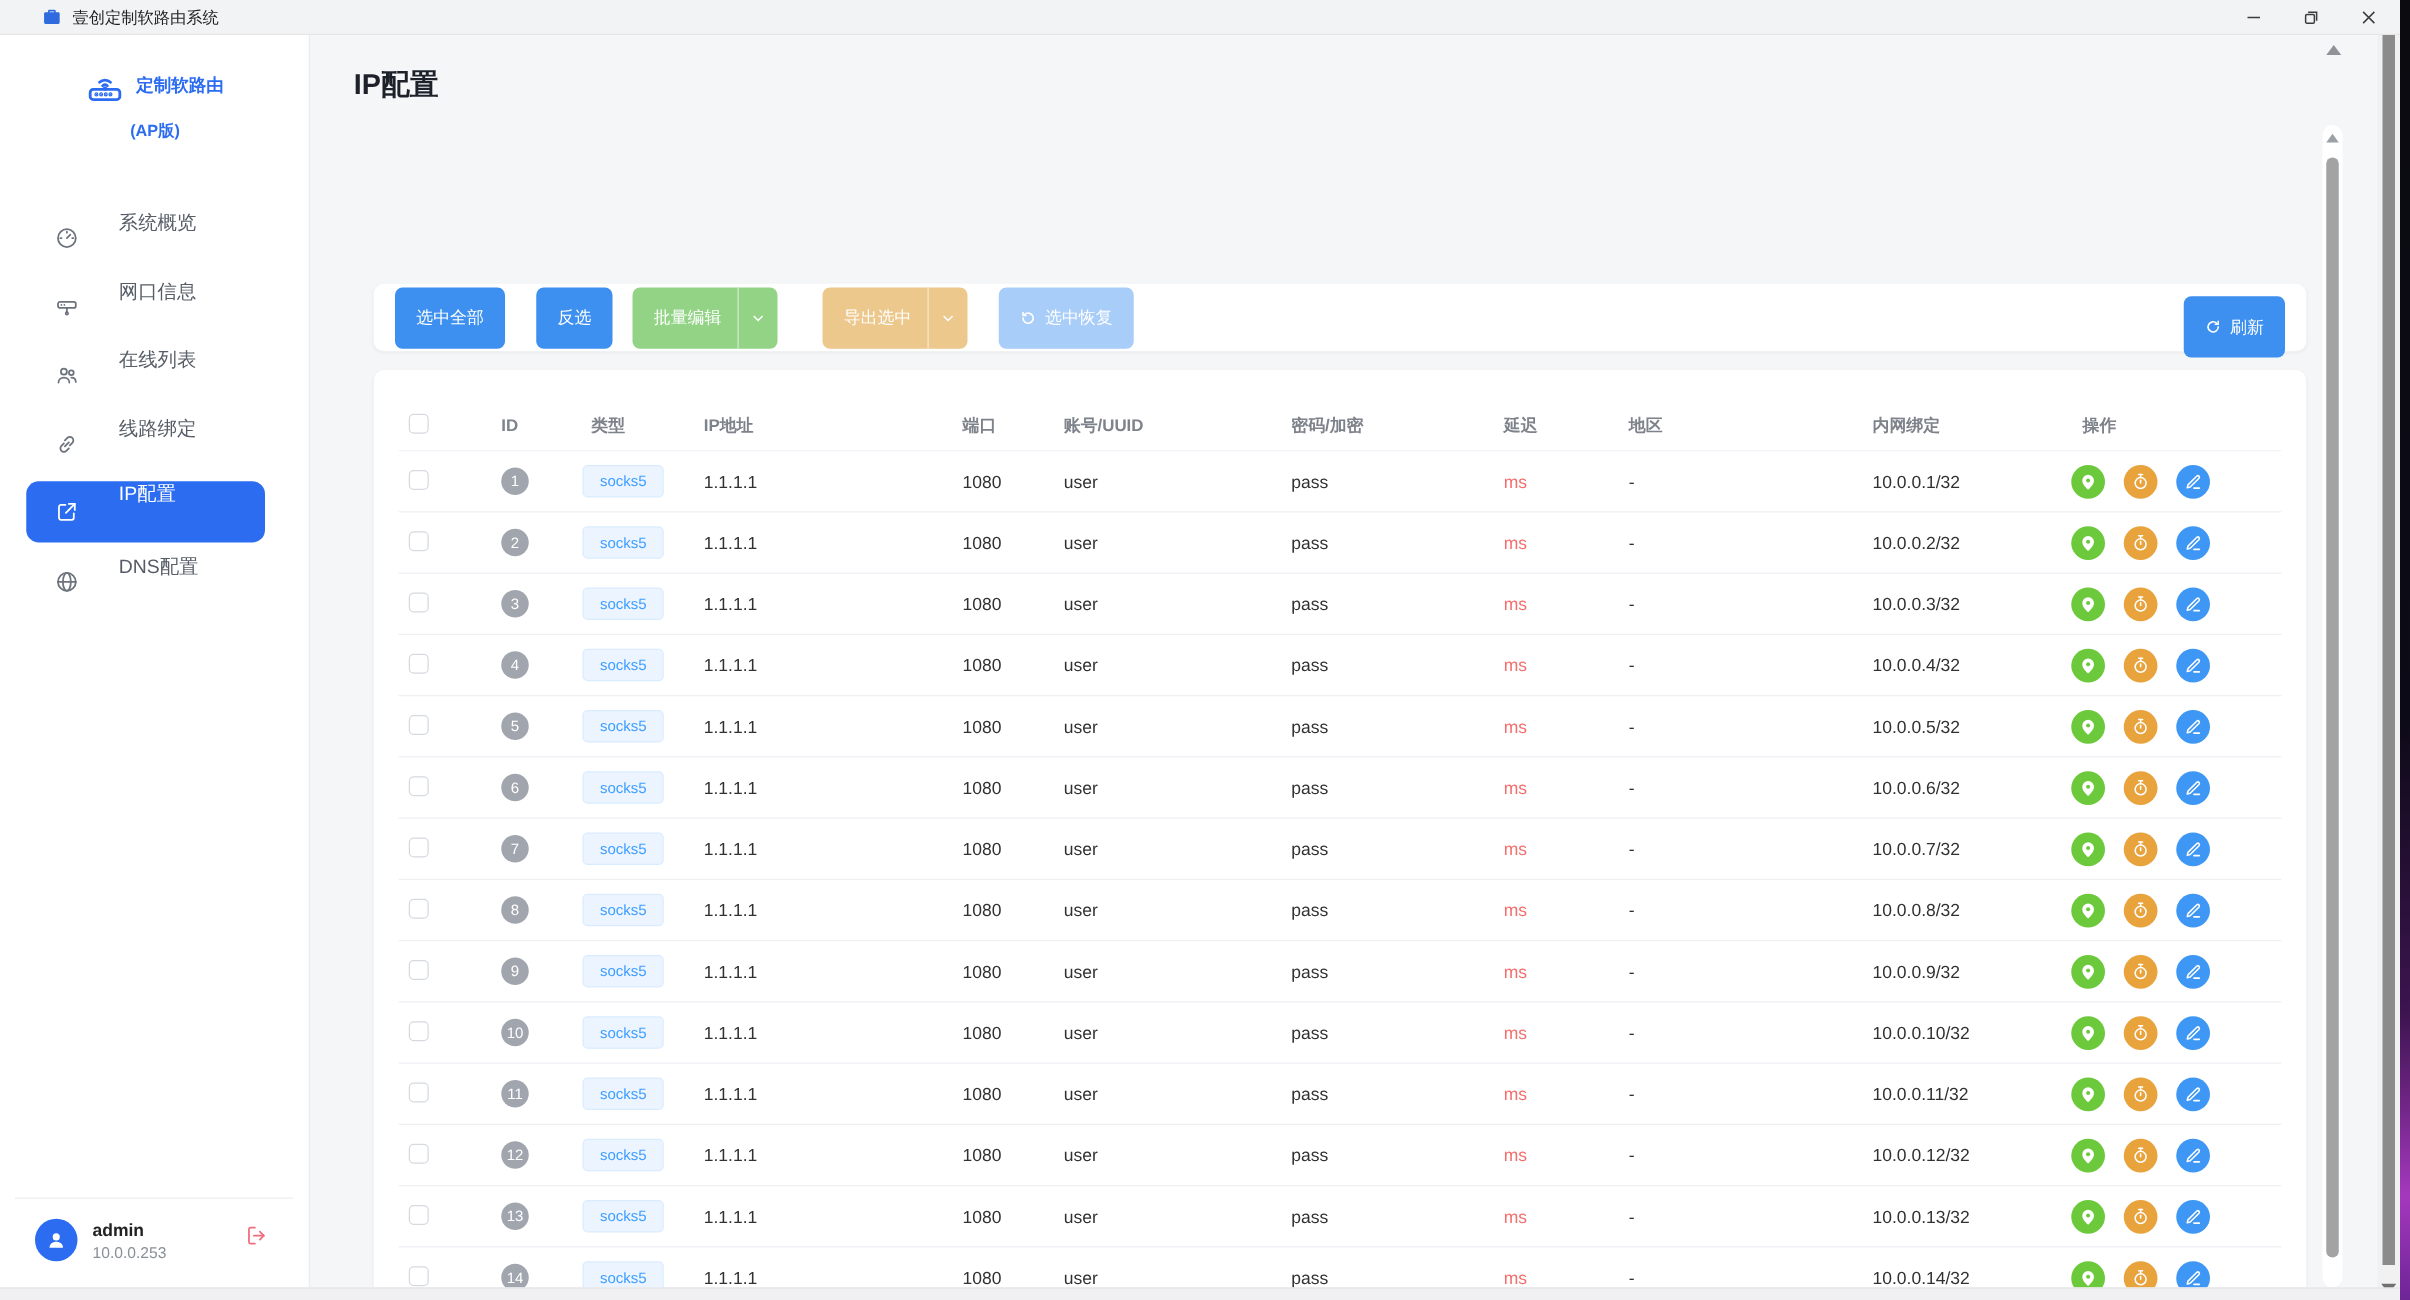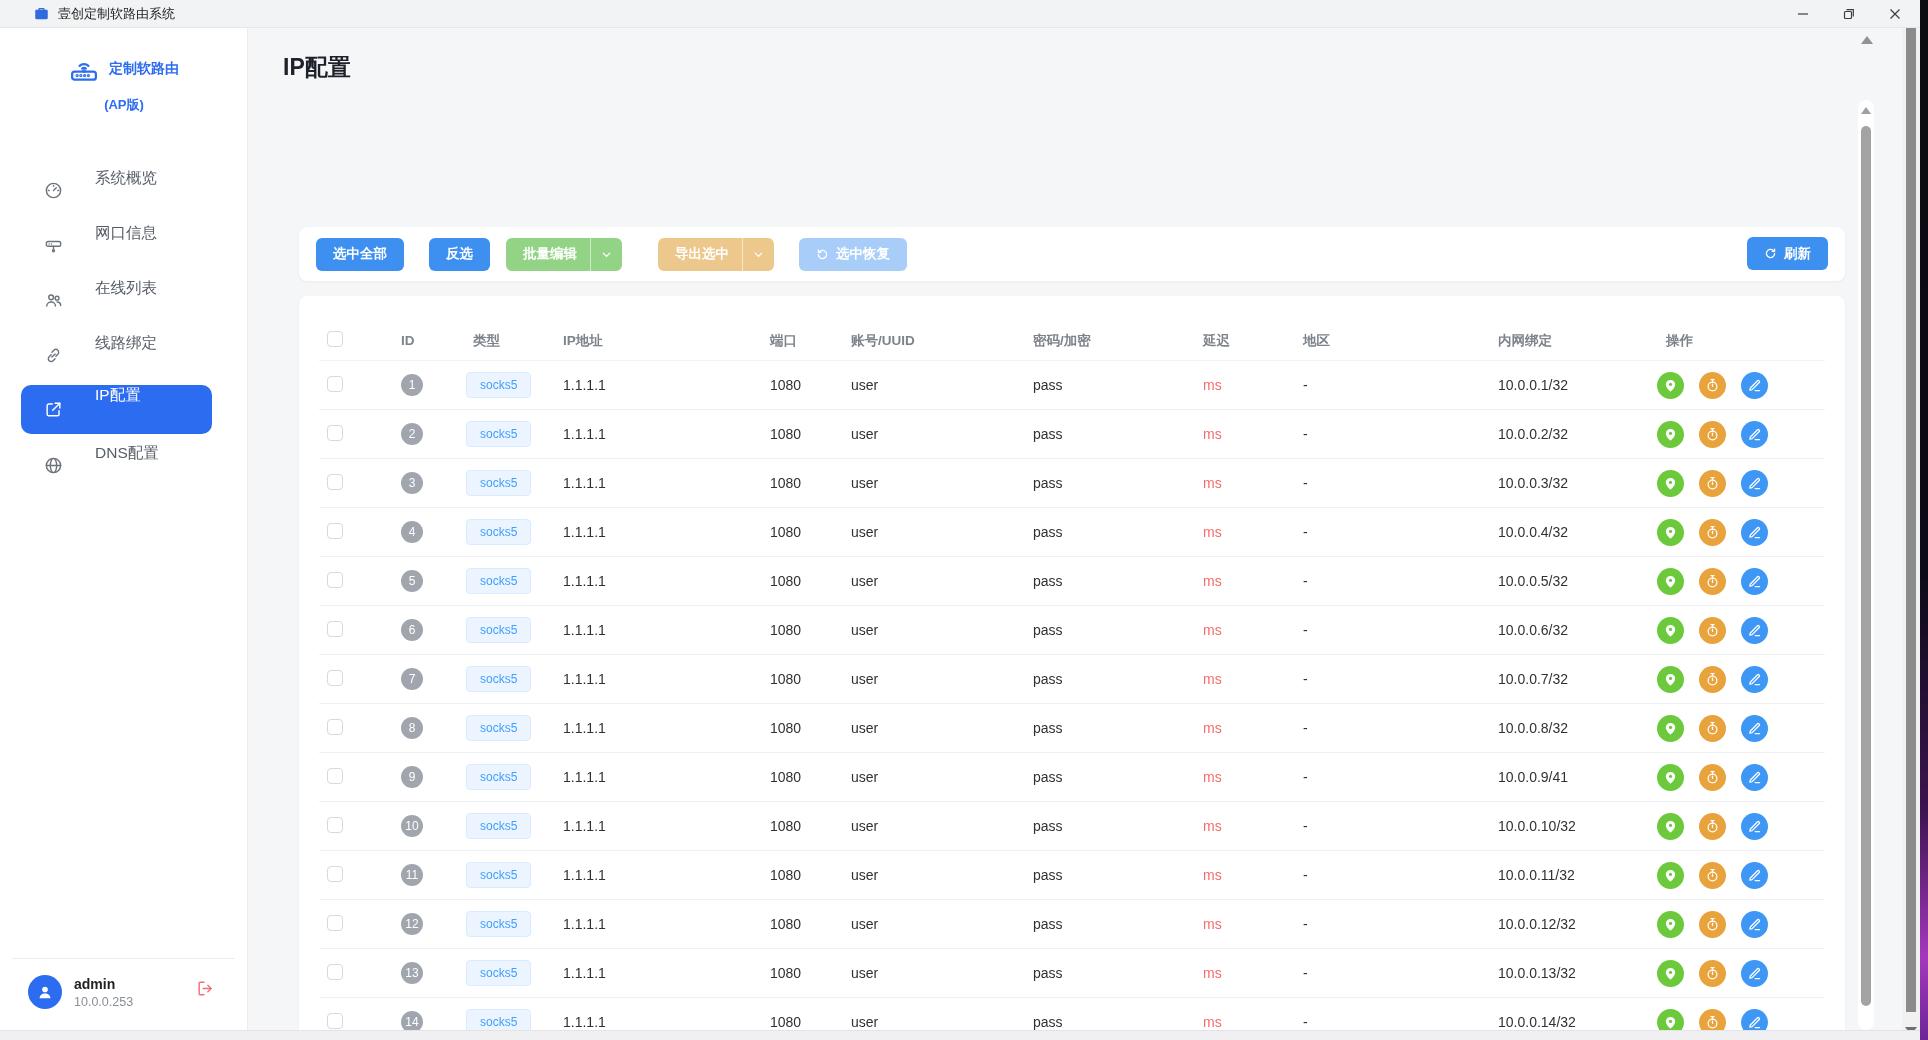--- a/index.html
+++ b/index.html
@@ -38,21 +38,21 @@
   
   #main { position:absolute; left:248px; top:28px; width:1654px; height:1002px; background:#f5f6f8; }
   #page-title { position:absolute; left:35px; top:24px; font-size:23px; font-weight:bold; color:#1d2129; }
 
   .card { position:absolute; left:51px; width:1546px; background:#ffffff; border-radius:8px; box-shadow:0 1px 3px rgba(0,0,0,.05); }
   #header-card { top:95px; height:77px; padding:14px 24px; }
   #list-title { font-size:21px; font-weight:bold; color:#4aa8f7; }
   #list-subtitle { margin-top:8px; font-size:13px; color:#8b919b; }
 
   #toolbar-card { top:199px; height:54px; display:flex; align-items:center; padding:0 17px; gap:0; }
-  .tb-btn { height:33px; border:none; border-radius:6px; color:#fff; font-size:13.5px; font-family:"Liberation Sans",sans-serif; display:flex; align-items:center; justify-content:center; padding:0 17px; cursor:pointer;font-weight:bold; }
+  .tb-btn { height:49px; border:none; border-radius:6px; color:#fff; font-size:13.5px; font-family:"Liberation Sans",sans-serif; display:flex; align-items:center; justify-content:center; padding:0 17px; cursor:pointer; }
   .tb-blue { background:#3d90f0; }
   .tb-green { background:#93d386; }
   .tb-orange { background:#edc88d; }
   .tb-paleblue { background:#a8cdf8; }
   .split { padding:0; overflow:hidden; }
   .split .seg-label { padding:0 13px 0 17px; height:100%; display:flex; align-items:center; }
   .split .seg-caret { padding:0 10px; height:100%; display:flex; align-items:center; border-left:1px solid rgba(255,255,255,.55); }
   .gap25 { width:25px; } .gap16 { width:16px; } .gap36 { width:36px; }
   .tb-ico { display:flex; align-items:center; margin-right:7px; }
   #refresh-btn { position:absolute; right:17px; top:10px; }
@@ -626,21 +626,21 @@
         <div class="trow body-row">
           <div><span class="cb"></span></div>
           <div><span class="id-badge">9</span></div>
           <div><span class="tag">socks5</span></div>
           <div>1.1.1.1</div>
           <div>1080</div>
           <div>user</div>
           <div>pass</div>
           <div class="red">ms</div>
           <div>-</div>
-          <div>10.0.0.9/41</div>
+          <div>10.0.0.9/32</div>
           <div class="actions">
             <span class="abtn green" style="color:#6cc93c">
               <span>
                 <svg width="15" height="15" viewBox="0 0 24 24">
                   <path fill="#fff" d="M12 22s-7.5-6-7.5-11.5a7.5 7.5 0 0 1 15 0C19.5 16 12 22 12 22z"></path>
                   <circle cx="12" cy="10.3" r="2.6" fill="currentColor"></circle>
                 </svg>
               </span>
             </span>
             <span class="abtn orange" style="color:#e8a33d">

